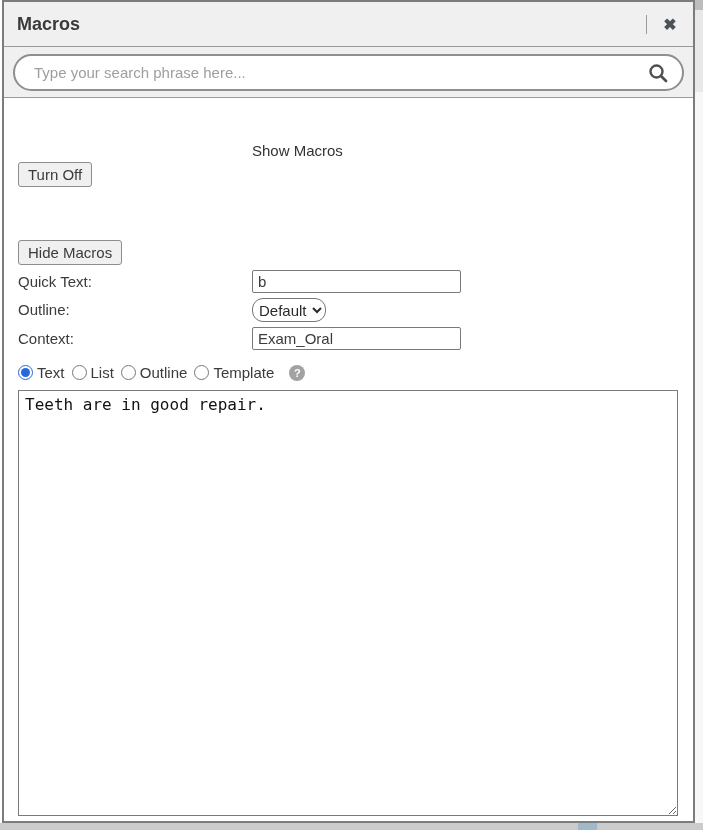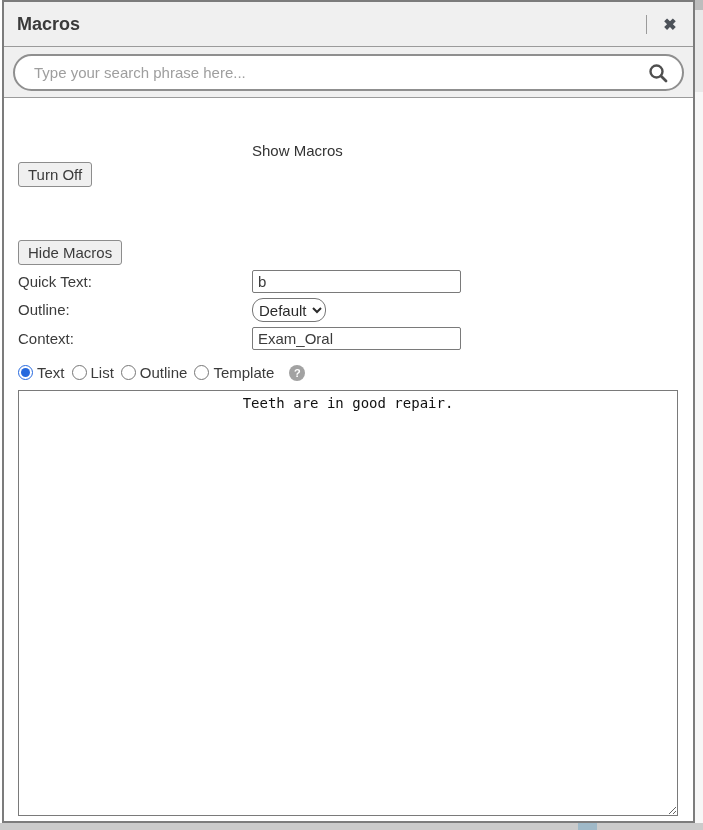--- a/index.html
+++ b/index.html
@@ -93,23 +93,22 @@
     width:16px; height:16px; border-radius:50%; background:#a2a2a2;
     color:#ffffff; font-size:11px; font-weight:bold;
     display:flex; align-items:center; justify-content:center;
     margin-left:8px; cursor:pointer;
   }
 
   .editor-area {
     width:660px; height:426px; resize:both;
     border:1px solid #7a7a7a; padding:3px 6px;
     font-family:"DejaVu Sans Mono","Liberation Mono",monospace;
-    font-size:14px; color:#111; line-height:1.35;
+    font-size:16px; color:#111; line-height:1.35;
     outline:none;
-    text-align:center;
   }
 
   .footer-row { display:flex; padding:9px 0 0 0; }
   .footer-row .btn { padding:3px 12px; }
 </style>
 </head>
 <body>
 
 <div class="page-right-strip">
   <div class="scroll-track"></div>

